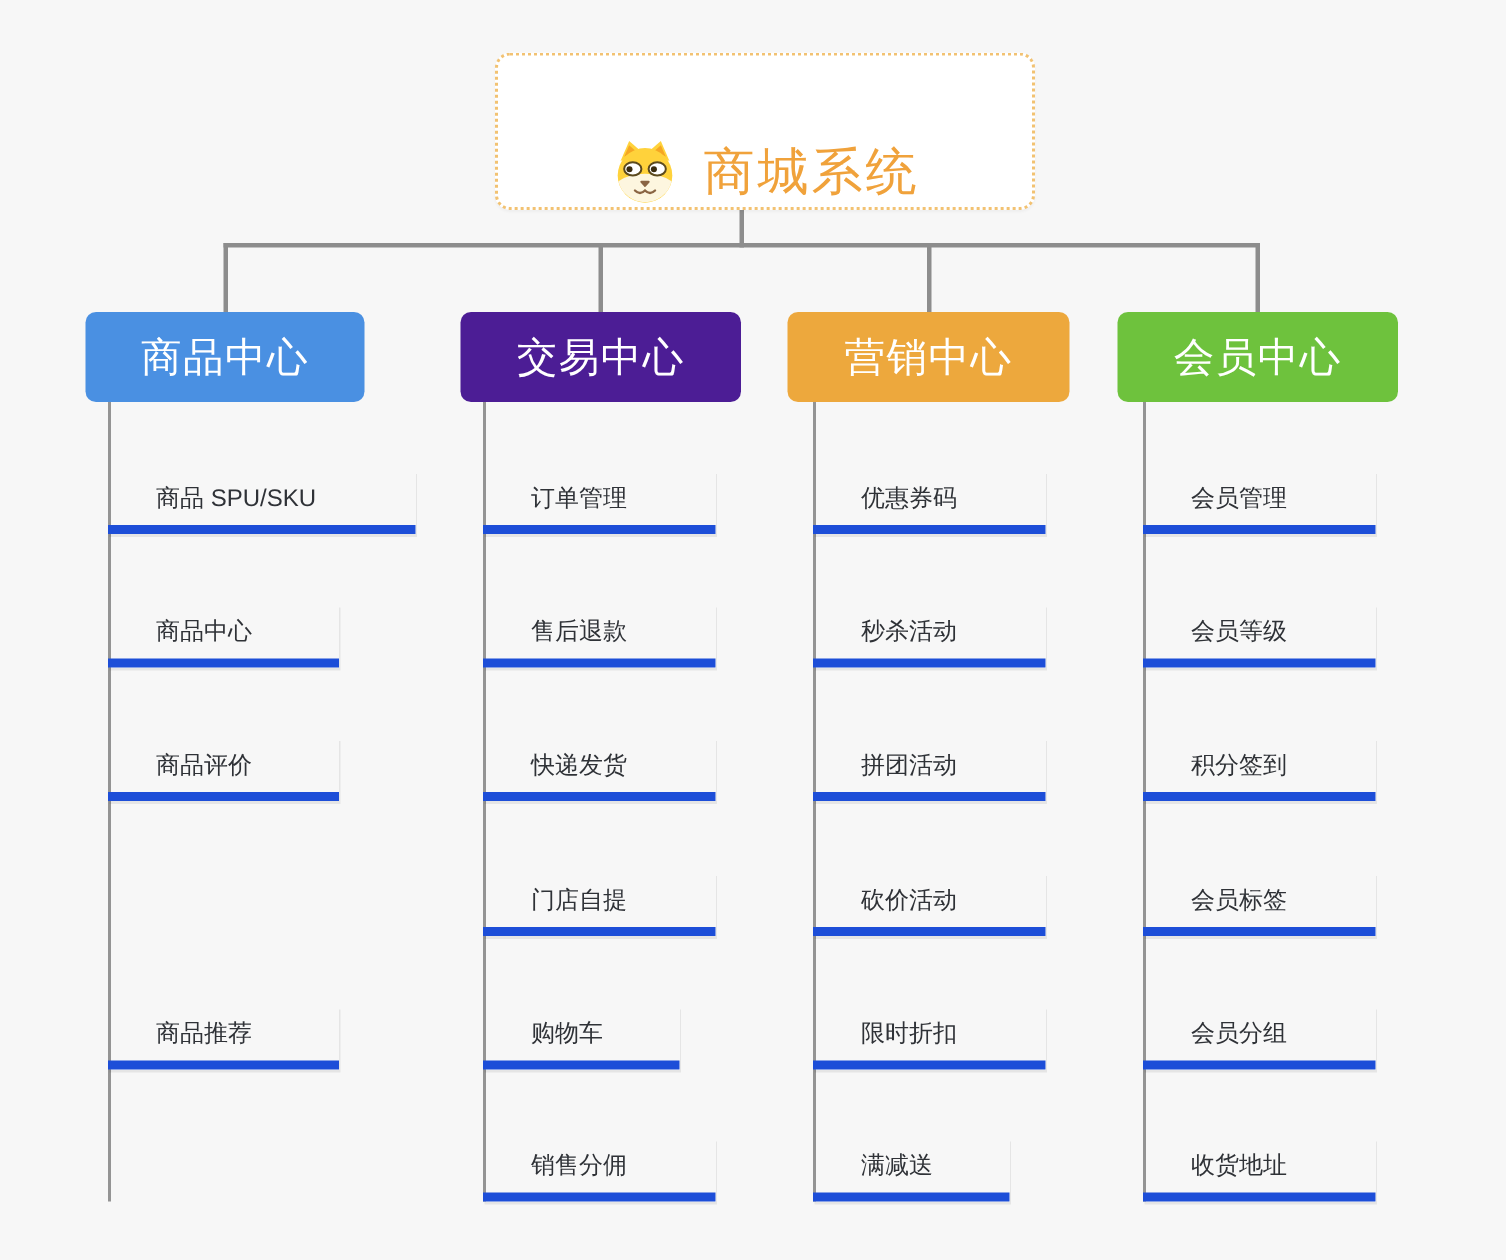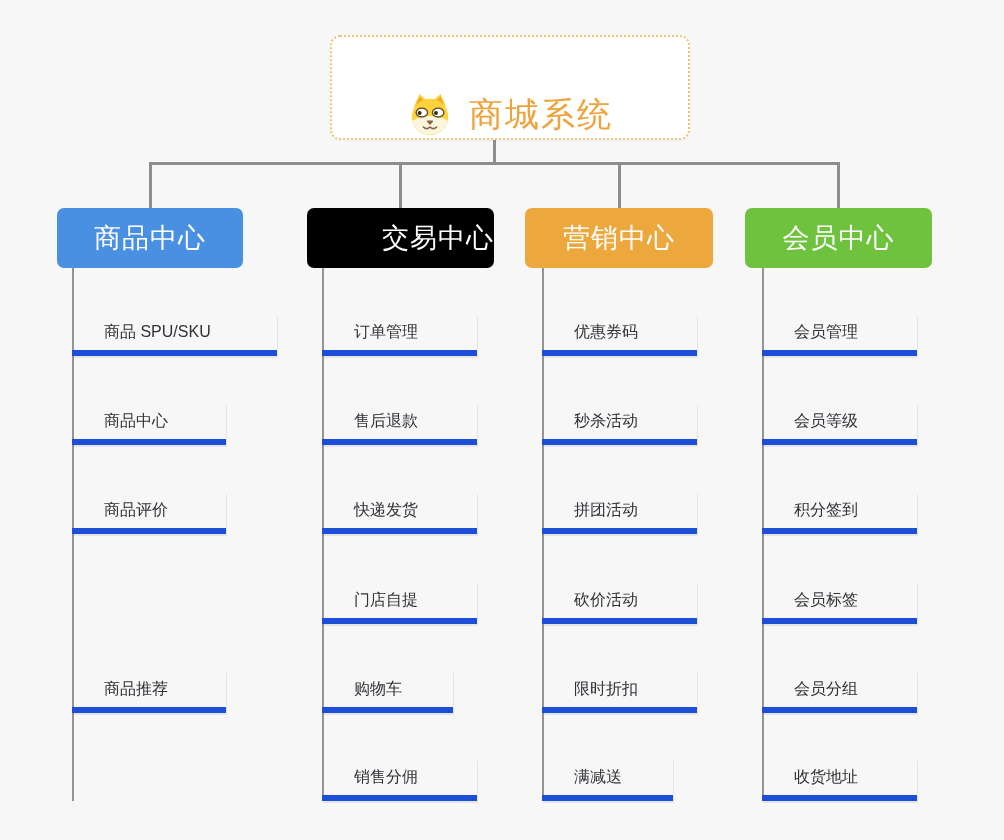--- a/index.html
+++ b/index.html
@@ -69,21 +69,21 @@
         <path d="M21.5 30.5 h5 l-2.5 2.8 Z" fill="#8a6544" stroke="#8a6544" stroke-linejoin="round" stroke-width="1.5"></path>
         <path d="M17 36.5 q3.5 3.5 7 0 q3.5 3.5 7 0" fill="none" stroke="#8a6544" stroke-width="1.6" stroke-linecap="round"></path>
       </svg>
     </span>
     <span class="root-label">商城系统</span>
   </div>
 
   <div class="branch" style="left: 57px; width: 186px; background: rgb(74, 144, 226);" title="商品中心">
       <span>商品中心</span>
     </div>
-  <div class="branch" style="left: 307px; width: 187px; background: #000000; justify-content: flex-end;" title="交易中心">
+  <div class="branch" style="left: 307px; width: 187px; background: #4c1d95;" title="交易中心">
       <span>交易中心</span>
     </div>
   <div class="branch" style="left: 525px; width: 188px; background: rgb(237, 168, 61);" title="营销中心">
       <span>营销中心</span>
     </div>
   <div class="branch" style="left: 745px; width: 187px; background: rgb(110, 194, 61);" title="会员中心">
       <span>会员中心</span>
     </div>
 
   <div class="leaf" style="left:72px;top:314px;width:205px">商品 SPU/SKU</div>

